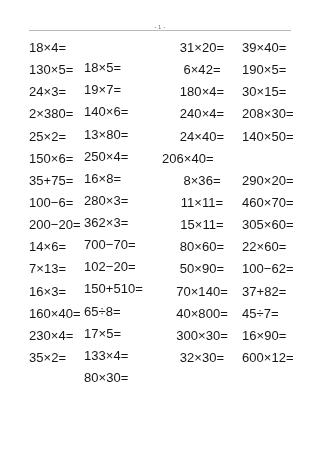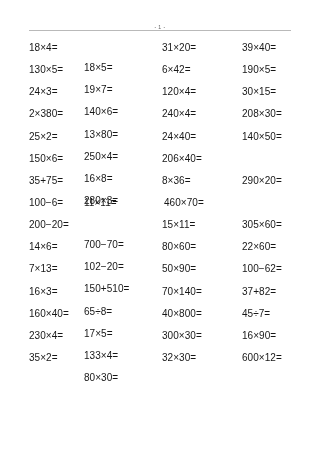--- a/index.html
+++ b/index.html
@@ -56,30 +56,30 @@
     padding: 0 0 0 0;
     margin-top: 6px;
   }
   .row {
     display: flex;
     height: 22.15px;
     align-items: center;
   }
   .cell {
     box-sizing: border-box;
-    font-size: 10px;
+    font-size: 13px;
     line-height: 10px;
     color: #161616;
     white-space: nowrap;
     letter-spacing: 0.05px;
     font-family: "Liberation Sans", sans-serif;
   }
   .cell.c0 { width: 84px; padding-left: 29px; }
   .cell.c1 { width: 78px; padding-left: 0px; margin-top: 40px; }
-  .cell.c2 { width: 80px; padding-left: 0px; }
+  .cell.c2 { width: 80px; padding-left: 0px; text-align: center; }
   .cell.c3 { width: 78px; padding-left: 0px; }
 </style>
 </head>
 <body>
 
 <div class="page">
 
   <div class="header">
     <div class="page-marker">- 1 -</div>
     <div class="header-rule"></div>
@@ -97,21 +97,21 @@
     <div class="row">
       <div class="cell c0">130×5=</div>
       <div class="cell c1">19×7=</div>
       <div class="cell c2">6×42=</div>
       <div class="cell c3">190×5=</div>
     </div>
 
     <div class="row">
       <div class="cell c0">24×3=</div>
       <div class="cell c1">140×6=</div>
-      <div class="cell c2">120×4=</div>
+      <div class="cell c2">180×4=</div>
       <div class="cell c3">30×15=</div>
     </div>
 
     <div class="row">
       <div class="cell c0">2×380=</div>
       <div class="cell c1">13×80=</div>
       <div class="cell c2">240×4=</div>
       <div class="cell c3">208×30=</div>
     </div>
 
@@ -130,20 +130,21 @@
 
     <div class="row">
       <div class="cell c0">35+75=</div>
       <div class="cell c1">280×3=</div>
       <div class="cell c2">8×36=</div>
       <div class="cell c3">290×20=</div>
     </div>
 
     <div class="row">
       <div class="cell c0">100−6=</div>
+      <div class="cell c1">362×3=</div>
       <div class="cell c2">11×11=</div>
       <div class="cell c3">460×70=</div>
     </div>
 
     <div class="row">
       <div class="cell c0">200−20=</div>
       <div class="cell c1">700−70=</div>
       <div class="cell c2">15×11=</div>
       <div class="cell c3">305×60=</div>
     </div>

